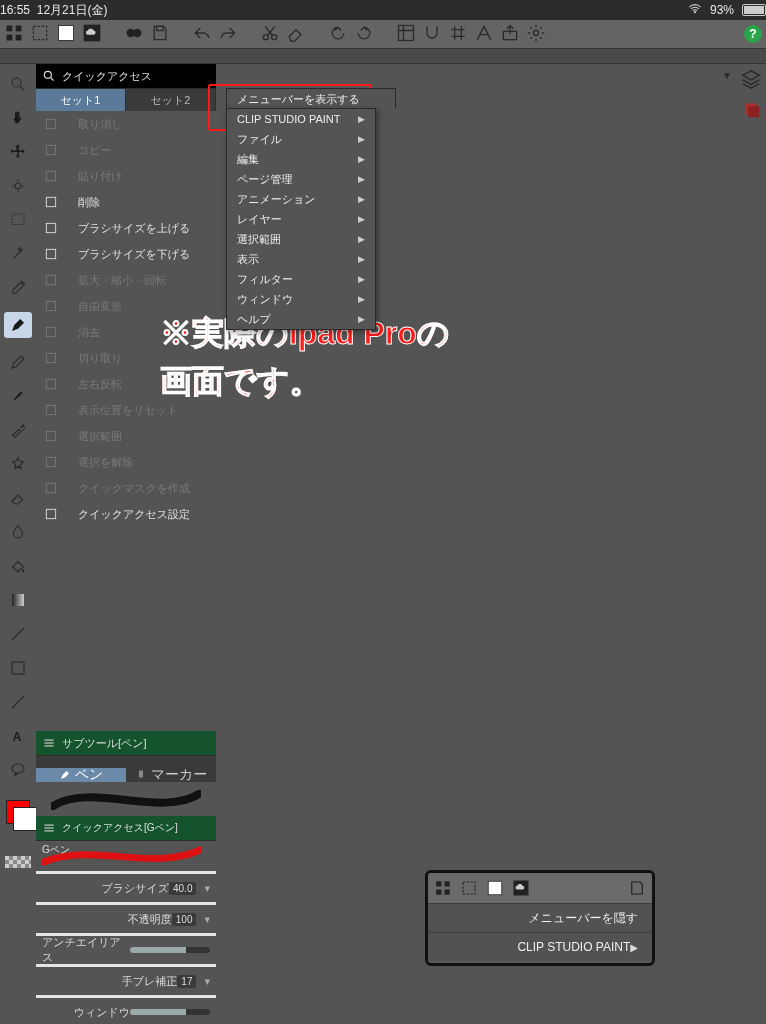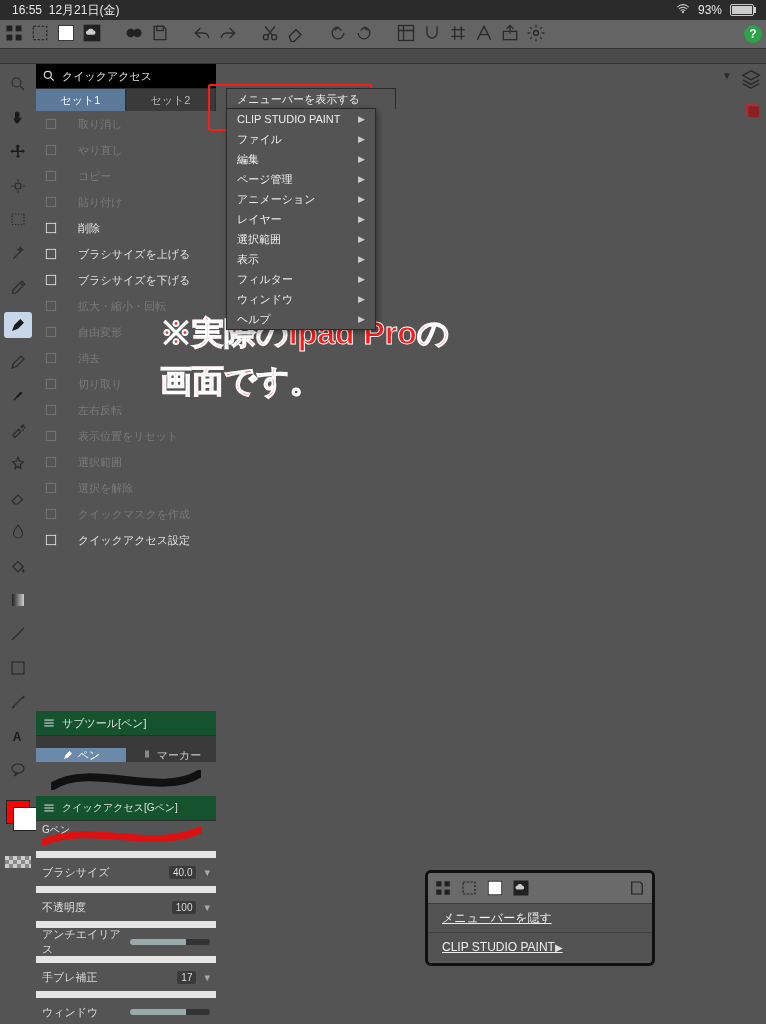--- a/index.html
+++ b/index.html
@@ -1,17 +1,17 @@
 <!DOCTYPE html>
 <html><head>
 <meta charset="utf-8">
 <style>
   html,body{margin:0;padding:0;width:766px;height:1024px;background:#545454;font-family:"Hiragino Kaku Gothic Pro","Meiryo",sans-serif;overflow:hidden;color:#ccc;font-size:12px;}
   
-  .status{height:20px;background:#2b2b2b;color:#e8e8e8;display:flex;align-items:center;padding:0 12px;font-size:12px;}
+  .status{height:20px;background:#2b2b2b;color:#e8e8e8;display:flex;align-items:center;padding:0 0;font-size:12px;}
   .status .left{flex:0 0 auto;}
   .status .right{margin-left:auto;display:flex;gap:8px;align-items:center;}
   .battery{width:22px;height:10px;border:1px solid #ccc;border-radius:2px;position:relative;}
   .battery:after{content:"";position:absolute;right:-3px;top:2px;width:2px;height:6px;background:#ccc;}
   .battery .lv{position:absolute;left:1px;top:1px;bottom:1px;background:#ccc;}
   
   .cmdbar{height:28px;background:#646464;display:flex;align-items:center;padding:0 4px;gap:6px;}
   .cmdbar .icon, .cmdbar svg{width:20px;height:20px;fill:#2b2b2b;}
   .cmdbar .sep{width:10px;}
   .redbox{position:absolute;border:2px solid #ff1a1a;border-radius:2px;pointer-events:none;}
@@ -38,47 +38,47 @@
   .tab.active{background:#5b7a9a;color:#fff;}
   .qa-list{background:#545454;}
   .qa-item{display:flex;align-items:center;gap:20px;height:26px;padding:0 8px;color:#7a7a7a;font-size:11px;}
   .qa-item.en{color:#e2e2e2;}
   .qa-item svg{width:14px;height:14px;fill:#6b6b6b;flex-shrink:0;}
   .qa-item.en svg{fill:#d0d0d0;}
   
   .subtool{position:absolute;left:36px;bottom:0;width:180px;}
   .subtool .panelhead{background:#14532d;}
   .subtabs{display:flex;height:26px;background:#3a3a3a;}
-  .subtab{flex:1;display:flex;align-items:center;justify-content:center;gap:4px;font-size:11px;margin-top:12px;}
+  .subtab{flex:1;display:flex;align-items:center;justify-content:center;gap:4px;font-size:14px;margin-top:12px;}
   .subtab.active{background:#6b89a8;color:#fff;}
   .stroke{height:34px;background:#545454;display:flex;align-items:center;justify-content:center;}
   .stroke svg{width:150px;height:22px;}
   .tp{background:#545454;}
   .tp .panelhead{font-size:10px;}
   .gpen{height:30px;background:#545454;display:flex;align-items:center;padding:0 6px;position:relative;}
   .gpen-label{position:absolute;left:6px;top:2px;font-size:10px;color:#ddd;}
   .gpen svg{width:160px;height:20px;}
-  .propRow{display:flex;align-items:center;justify-content:space-between;height:28px;padding:0 6px;font-size:11px;color:#dcdcdc;border-top:7px solid #e5e5e5;}
+  .propRow{display:flex;align-items:center;justify-content:flex-end;height:28px;padding:0 6px;font-size:11px;color:#dcdcdc;border-top:3px solid #e5e5e5;}
   .propRow .val{background:#3a3a3a;padding:1px 4px;border-radius:2px;font-size:10px;}
   .propRow .tri{color:#aaa;margin-left:4px;}
   .slider{height:6px;background:linear-gradient(90deg,#9aa 0%,#9aa 70%,#333 70%);width:80px;border-radius:3px;}
   
   .ddmenu{position:absolute;left:226px;top:44px;width:148px;background:#545454;border:1px solid #2a2a2a;box-shadow:2px 2px 6px rgba(0,0,0,.4);z-index:50;}
   .ddtop{position:absolute;left:226px;top:24px;width:148px;height:20px;background:#545454;border:1px solid #2a2a2a;border-bottom:none;display:flex;align-items:center;padding:0 10px;font-size:11px;color:#eee;z-index:50;}
   .dditem{display:flex;align-items:center;justify-content:space-between;height:20px;padding:0 10px;font-size:11px;color:#eee;}
   .dditem .arr{color:#ccc;font-size:9px;}
   
   .anno{position:absolute;color:#ff1a1a;font-weight:700;-webkit-text-stroke:1px #fff;line-height:1.5;}
   .anno.a1{left:160px;top:245px;font-size:32px;}
   .anno.a2{left:160px;top:465px;font-size:32px;}
   
   .mini{position:absolute;left:425px;top:806px;width:224px;height:90px;border:3px solid #111;border-radius:6px;background:#585858;overflow:hidden;}
   .mini .mtop{height:30px;background:#6a6a6a;display:flex;align-items:center;gap:8px;padding:0 6px;}
   .mini .mtop .mi{width:18px;height:18px;}
-  .mini .mrow{height:28px;display:flex;align-items:center;justify-content:flex-start;padding:0 14px;font-size:12px;color:#eee;background:#525252;border-top:1px solid #3e3e3e;text-decoration:underline;}
+  .mini .mrow{height:28px;display:flex;align-items:center;justify-content:flex-end;padding:0 14px;font-size:12px;color:#eee;background:#525252;border-top:1px solid #3e3e3e;}
   .mini .mrow .arr{font-size:10px;color:#ddd;}
   
   .rightedge{position:absolute;right:0;top:0;width:30px;height:962px;display:flex;flex-direction:column;align-items:center;gap:8px;padding-top:4px;}
   .rightedge .ri{width:22px;height:22px;}
   
   .help{width:18px;height:18px;border-radius:50%;background:#2aa34a;color:#fff;display:flex;align-items:center;justify-content:center;font-size:12px;font-weight:bold;margin-left:auto;}
   
   .si{stroke:#2b2b2b;stroke-width:1.6;fill:none;}
   .canvasTri{position:absolute;right:34px;top:6px;color:#2a2a2a;font-size:10px;}
 </style>
@@ -313,26 +313,20 @@
       <div class="tabs">
         <div class="tab active">セット1</div>
         <div class="tab">セット2</div>
       </div>
       <div class="qa-list" id="qa-list">
           <div class="qa-item">
             <svg viewBox="0 0 24 24">
               <rect x="4" y="4" width="16" height="16" fill="none" stroke="currentColor" stroke-width="1.5"></rect>
             </svg>
             <span>取り消し</span>
-          </div>
-          <div class="qa-item">
-            <svg viewBox="0 0 24 24">
-              <rect x="4" y="4" width="16" height="16" fill="none" stroke="currentColor" stroke-width="1.5"></rect>
-            </svg>
-            <span>やり直し</span>
           </div>
           <div class="qa-item">
             <svg viewBox="0 0 24 24">
               <rect x="4" y="4" width="16" height="16" fill="none" stroke="currentColor" stroke-width="1.5"></rect>
             </svg>
             <span>コピー</span>
           </div>
           <div class="qa-item">
             <svg viewBox="0 0 24 24">
               <rect x="4" y="4" width="16" height="16" fill="none" stroke="currentColor" stroke-width="1.5"></rect>

